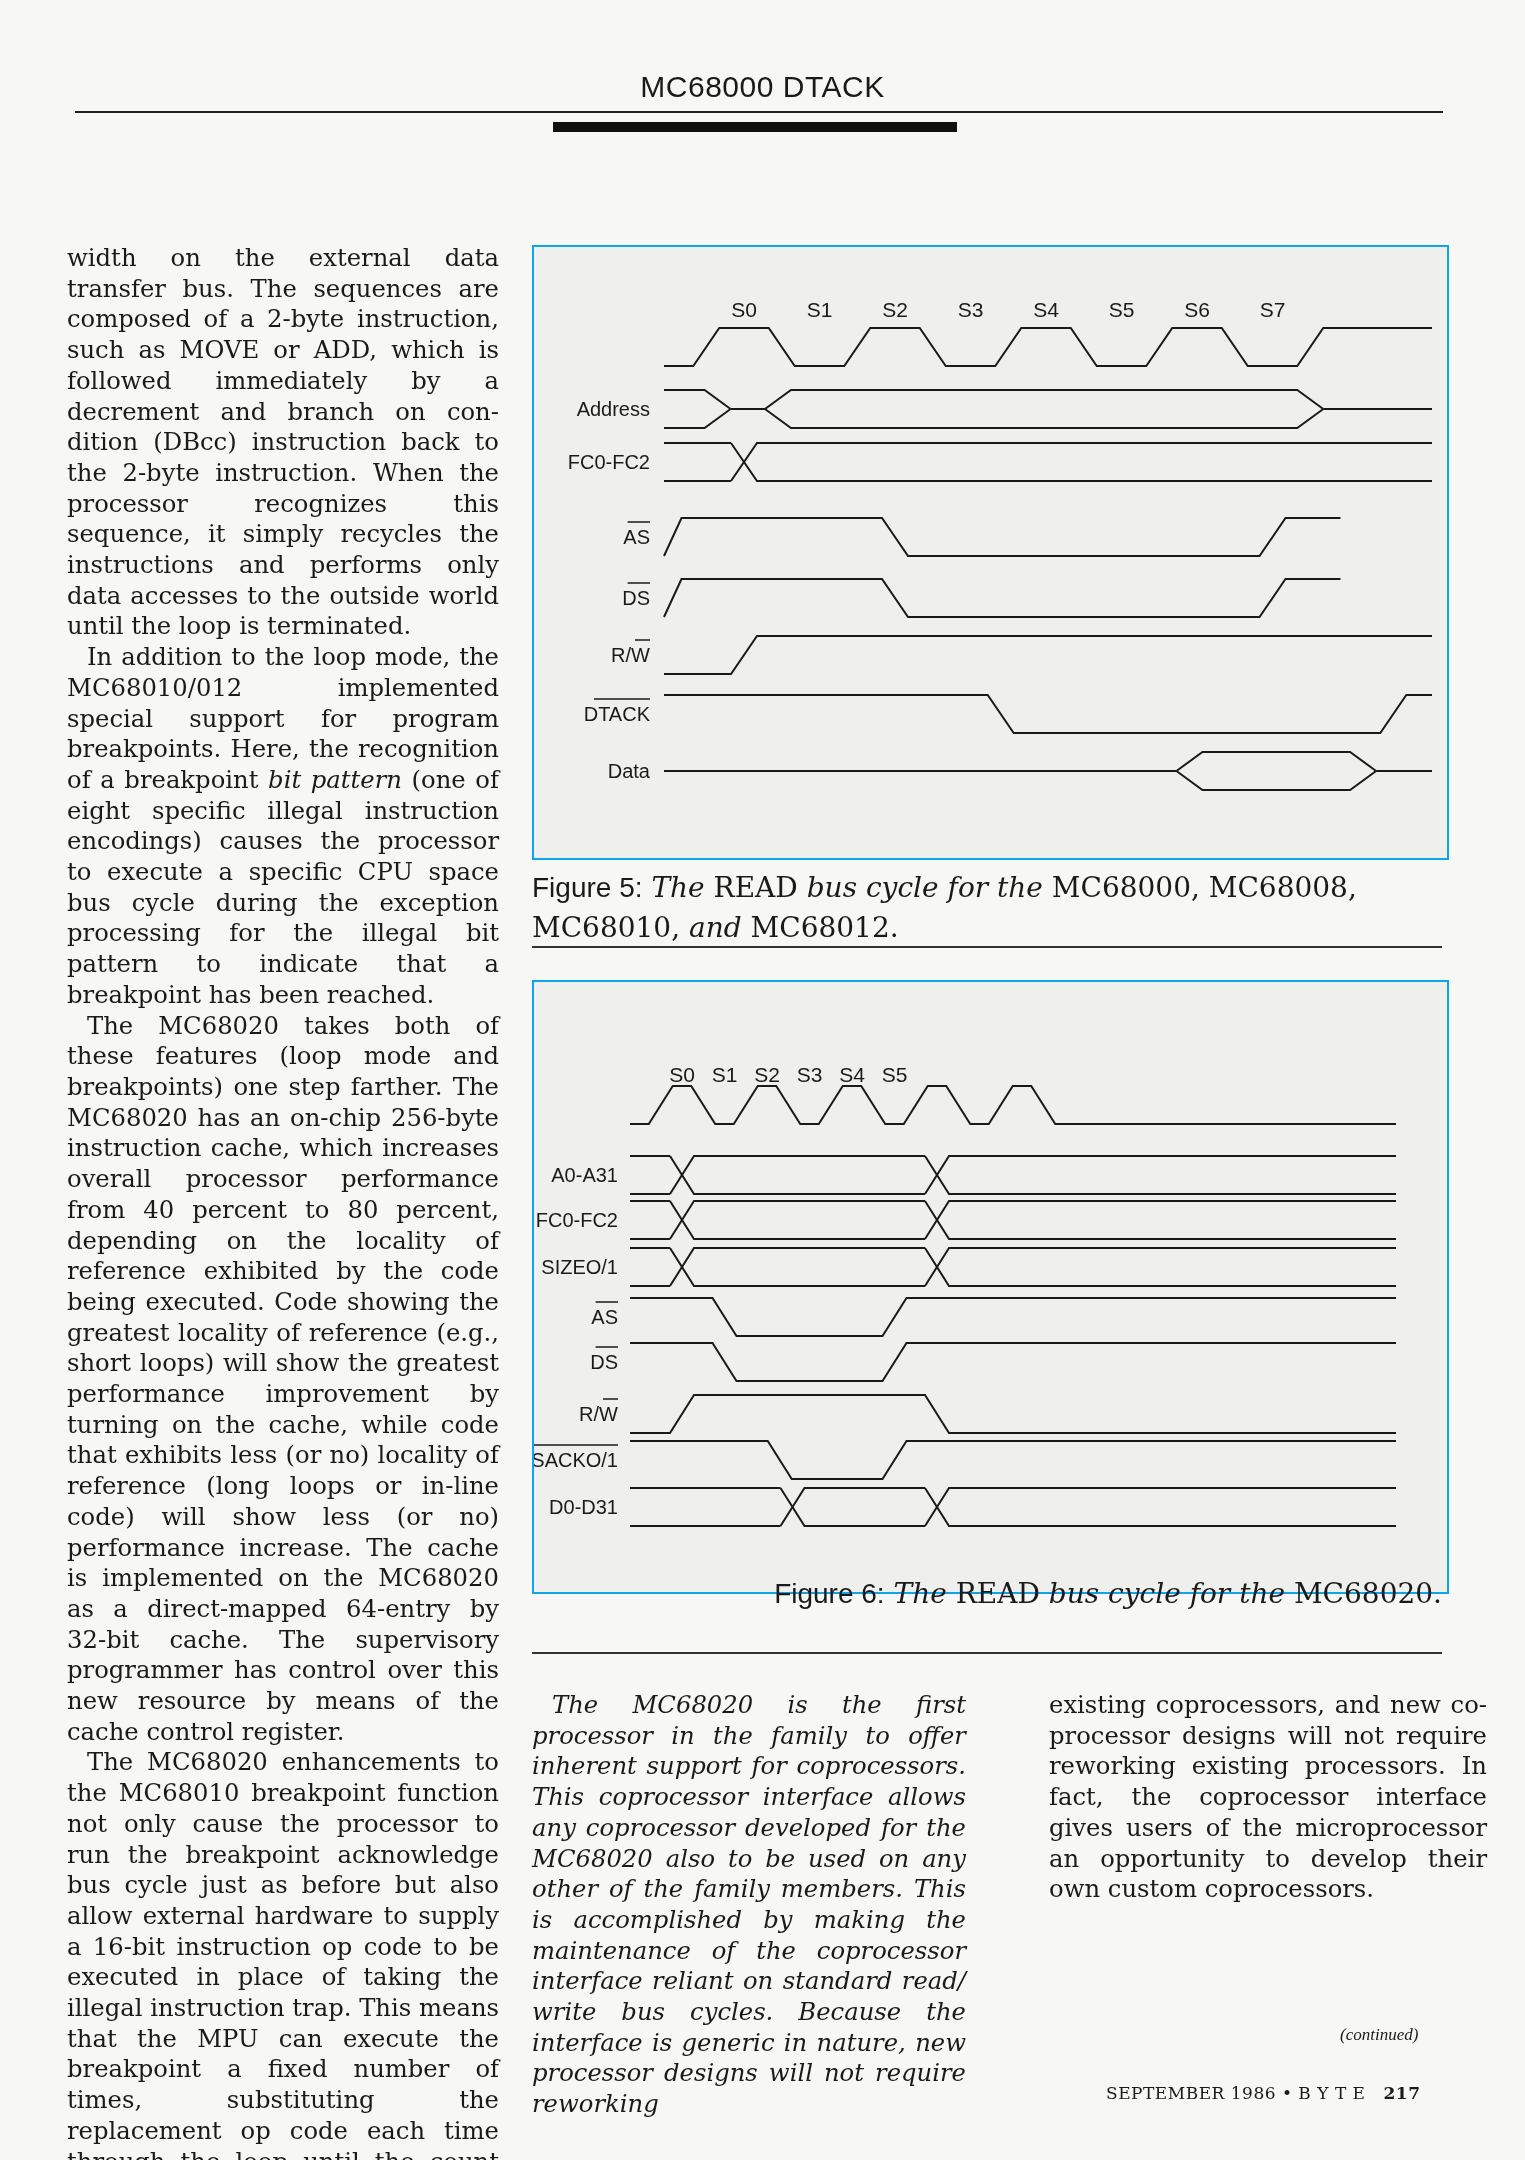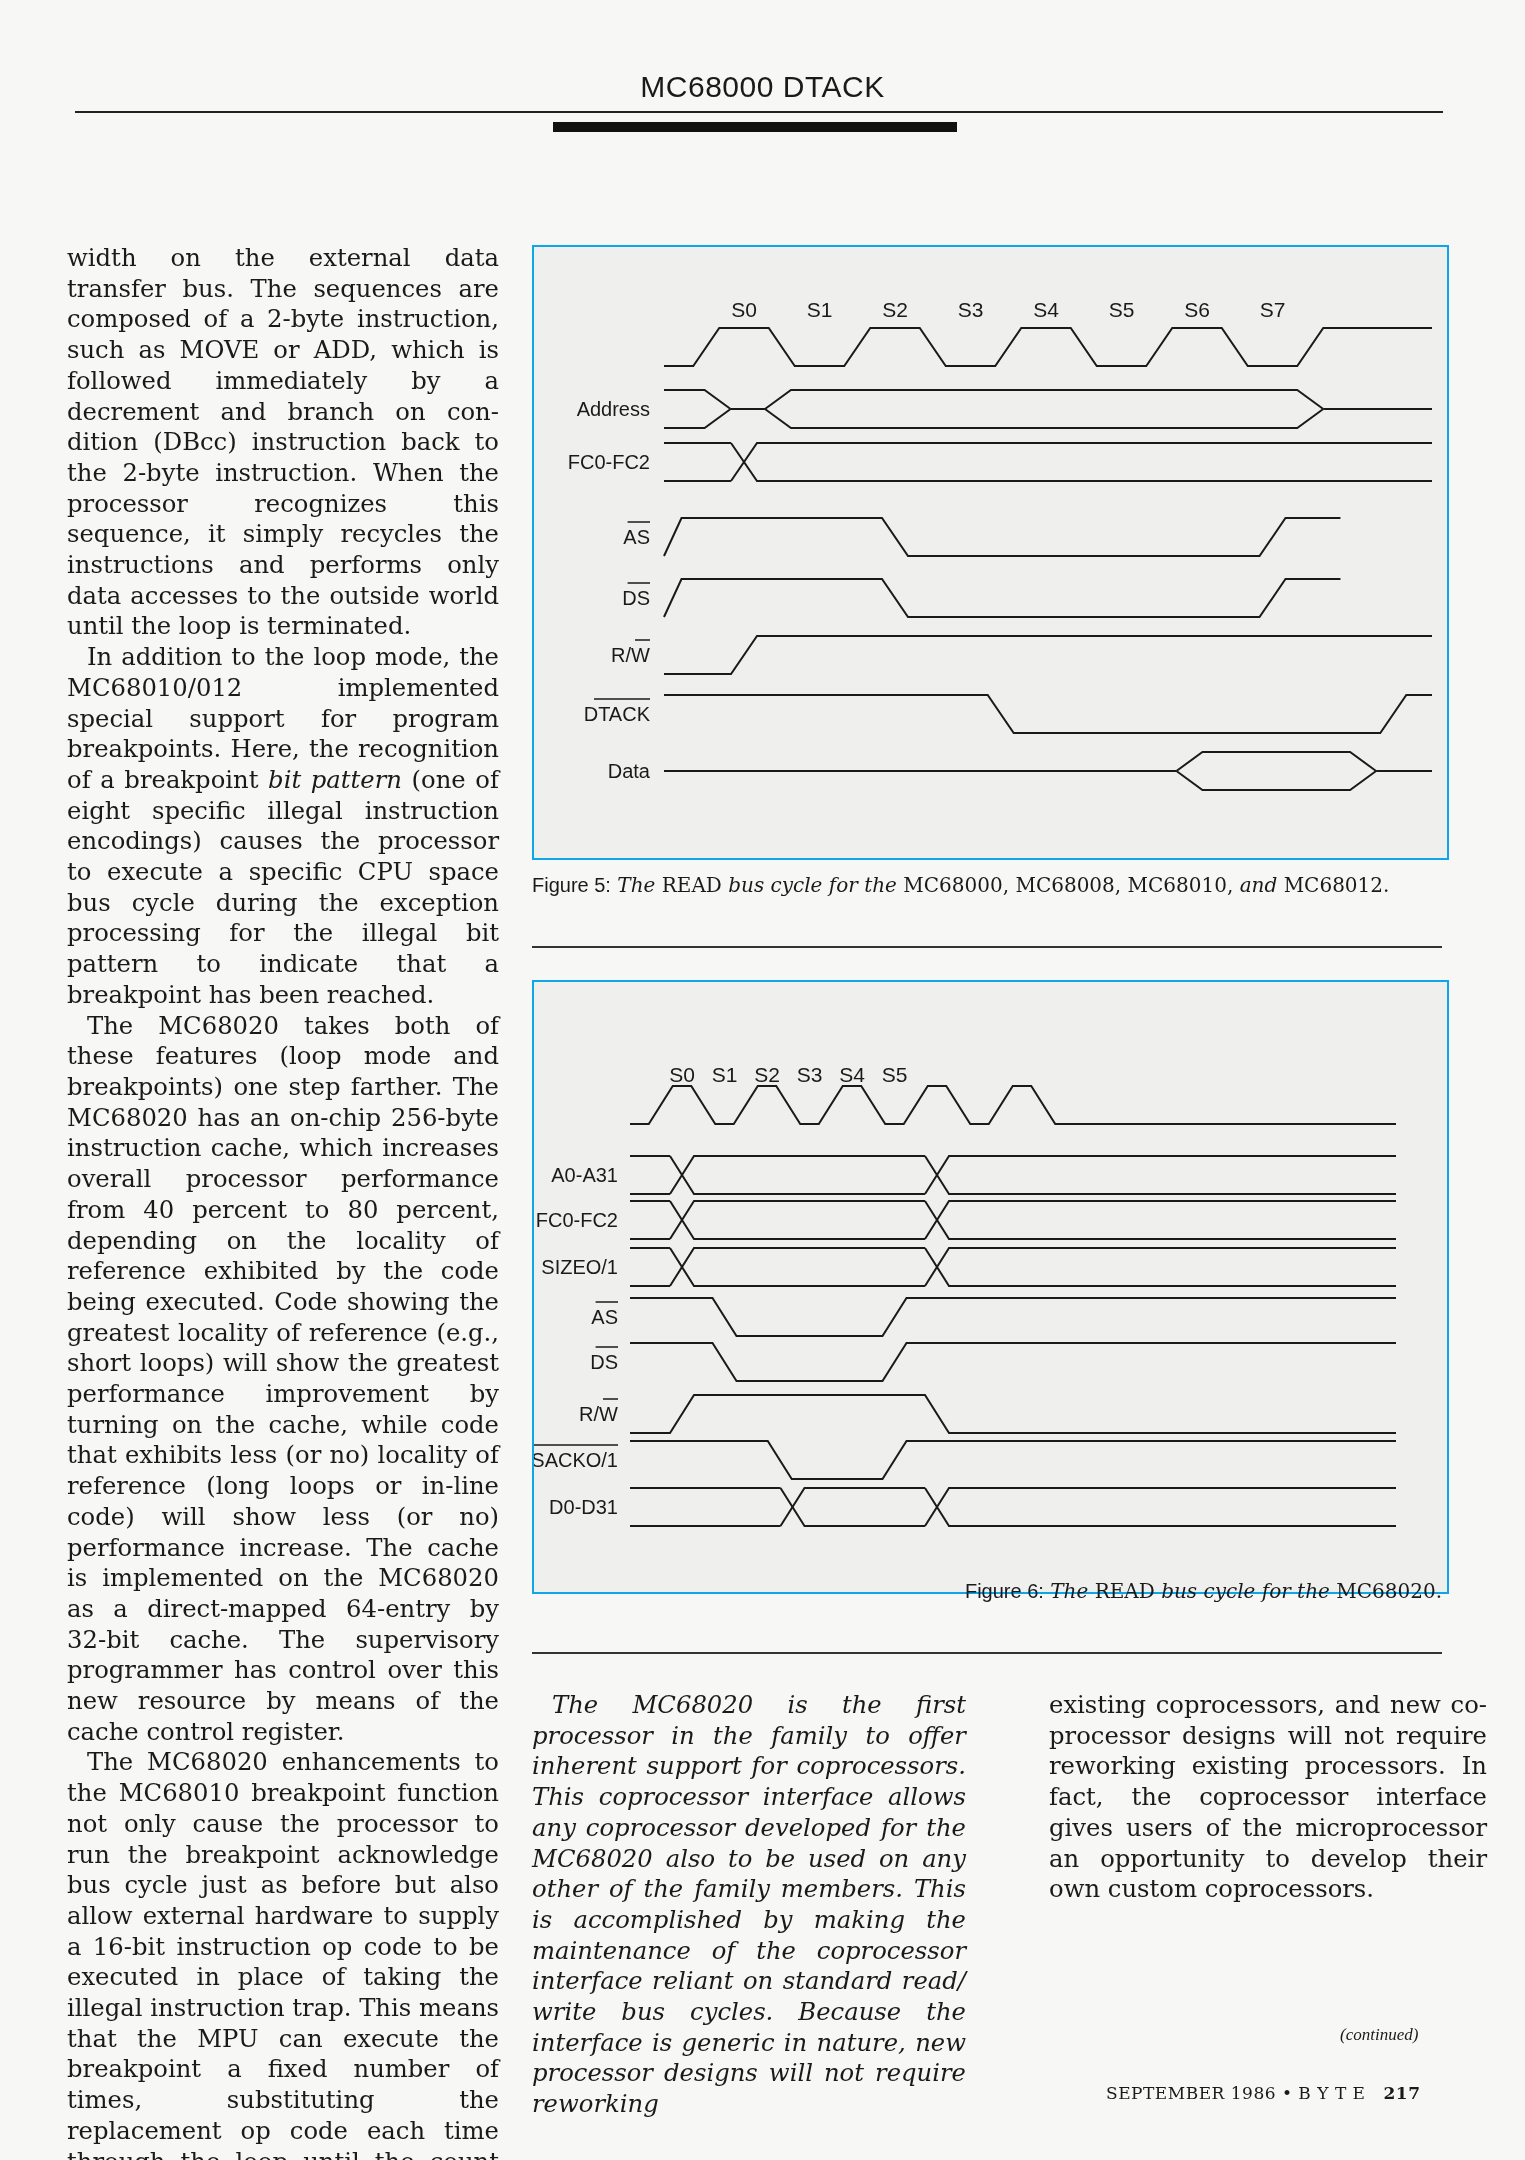--- a/index.html
+++ b/index.html
@@ -12,21 +12,21 @@
   .col { position:absolute; font-size:24.3px; line-height:30.7px; text-align:justify; hyphens:manual; }
   .col p { margin:0; text-indent:0; }
   .col p.indent { text-indent:20px; }
   .col-left { left:67px; width:432px; top:243px; }
   .col-mid { left:532px; width:434px; top:1690px;font-style:italic; }
   .col-right { left:1005px; width:438px; top:1690px;margin-left:44px; }
   .figure-box { position:absolute; border:2px solid #0ea5e9; background:#efefed; }
   .fig5 { left:532px; top:245px; width:913px; height:611px; }
   .fig6 { left:532px; top:980px; width:913px; height:610px; }
   .figure-box svg { position:absolute; left:0; top:0; }
-  .caption { position:absolute; font-family:"DejaVu Serif", serif; font-size:20px; line-height:34px; }
+  .caption { position:absolute; font-family:"DejaVu Serif", serif; font-size:28px; line-height:40px; }
   .caption .fig-label { font-family:"Liberation Sans", sans-serif; font-weight:normal; }
   .caption .it { font-style:italic; }
   .cap5 { left:532px; top:868px; width:910px; }
   .cap6 { left:532px; top:1574px; width:910px;text-align:right; }
   .cap-rule { position:absolute; left:532px; width:910px; height:2px; background:#333; }
   .r5 { top:946px; }
   .r6 { top:1652px; }
   .continued { position:absolute; left:1340px; top:2025px; font-style:italic; font-size:17px;font-family:Liberation Serif, serif; }
   .footer { position:absolute; left:1106px; top:2083px; font-family:"DejaVu Serif", serif; font-size:17px; letter-spacing:0.5px; }
   .footer .pg { font-weight:bold; margin-left:18px; }

